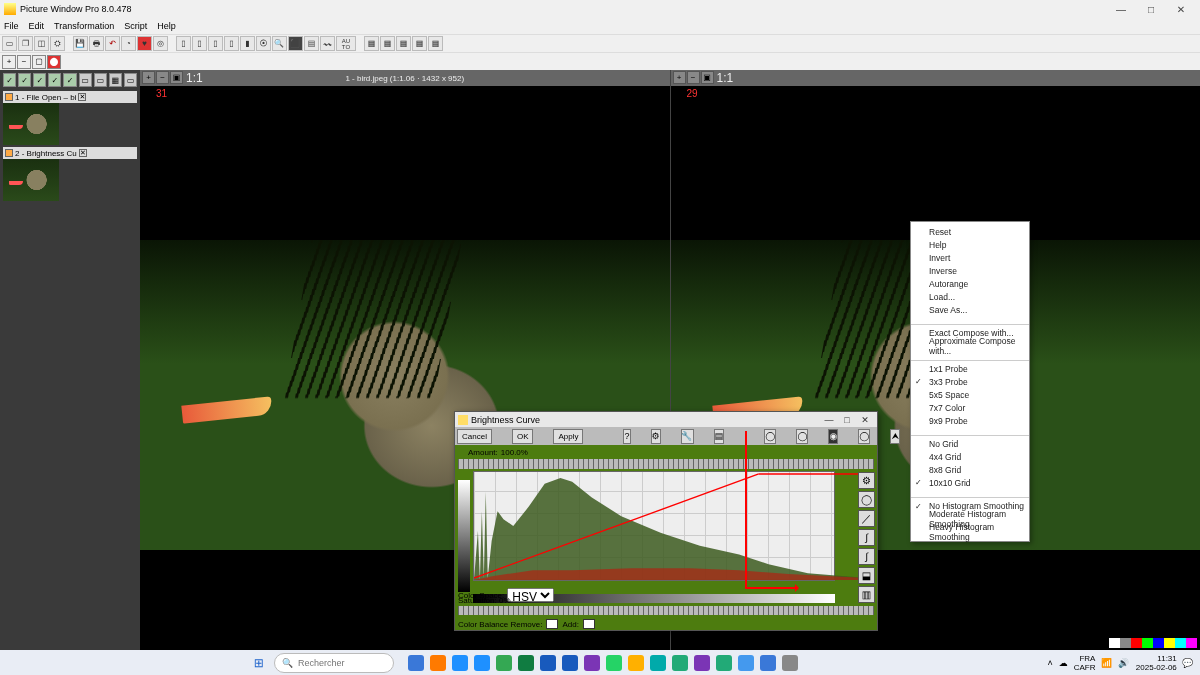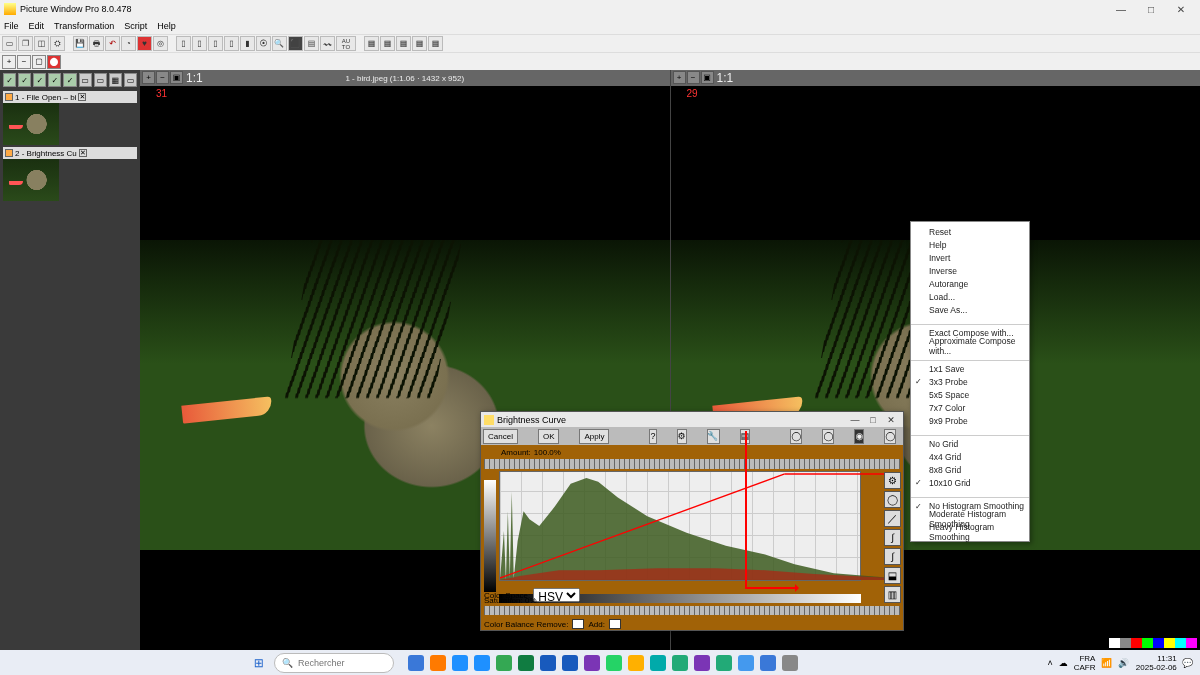--- a/index.html
+++ b/index.html
@@ -53,30 +53,30 @@
   }
   .bird-big::after{content:"";position:absolute;left:30%;top:-4%;width:150px;height:170px;
     background:
       repeating-linear-gradient(100deg,#0c1303 0 3px, transparent 3px 10px);
     transform:skewX(-10deg);
     filter:blur(.3px);
   }
   .toolbar-second .ck2 { width:14px;height:14px;border:1px solid #888; background:#eee; display:flex;align-items:center;justify-content:center;font-size:8px;}
 
   
-  .dlg { position:absolute; left:480px; top:411px; width:424px; height:220px; background:#a16207; border:1px solid #555; box-shadow:2px 2px 6px rgba(0,0,0,.4);}
+  .dlg { position:absolute; left:454px; top:411px; width:424px; height:220px; background:#4d7c0f; border:1px solid #555; box-shadow:2px 2px 6px rgba(0,0,0,.4);}
   .dlg-titlebar { height:15px; background:#e8e8e8; display:flex; align-items:center; font-size:9px; padding:0 3px;}
   .dlg-titlebar .di { width:10px;height:10px;background:#fd6;margin-right:3px;}
   .dlg-titlebar .sp { flex:1;}
   .dlg-titlebar .wc { width:18px; text-align:center; font-size:9px; color:#333;}
   .dlg-row1 { height:18px; display:flex; align-items:center; gap:20px; padding:1px 2px; background:#bbb;}
   .dlg-btn { height:15px; padding:0 4px; font-size:8px; background:#e0e0e0; border:1px solid #777; display:flex; align-items:center;}
   .dlg-icn { width:15px;height:15px;background:#e0e0e0;border:1px solid #777; display:flex;align-items:center;justify-content:center;font-size:9px;}
   .dlg-icn.blk{background:#333;color:#eee;}
-  .dlg-amount { height:14px; font-size:8px; padding-left:20px; display:flex; align-items:center; gap:3px;}
+  .dlg-amount { height:14px; font-size:8px; padding-left:13px; display:flex; align-items:center; gap:3px;}
   .ruler { height:10px; margin:0 3px; background:repeating-linear-gradient(90deg,#666 0 1px,#bbb 1px 5px); position:relative;}
   .histo-wrap { position:relative; margin:2px 42px 0 18px; height:110px; background:#eee; border:1px solid #666;}
   .histo-grid { position:absolute; inset:0;
     background:
      repeating-linear-gradient(90deg,#ccc 0 1px, transparent 1px 21px),
      repeating-linear-gradient(0deg,#ccc 0 1px, transparent 1px 22px);
   }
   .histo { position:absolute; left:0; right:0; bottom:0; height:100%; }
   .vgrad { position:absolute; left:3px; top:68px; width:12px; height:112px;
     background:linear-gradient(#fff,#000); }
@@ -337,21 +337,21 @@
     <div class="mi">
       <span>Save As...</span>
     </div>
     <div class="mi group-top">
       <span>Exact Compose with...</span>
     </div>
     <div class="mi">
       <span>Approximate Compose with...</span>
     </div>
     <div class="mi group-top">
-      <span>1x1 Save</span>
+      <span>1x1 Probe</span>
     </div>
     <div class="mi">
       <span class="chk">✓</span>
       <span>3x3 Probe</span>
     </div>
     <div class="mi">
       <span>5x5 Space</span>
     </div>
     <div class="mi">
       <span>7x7 Color</span>

